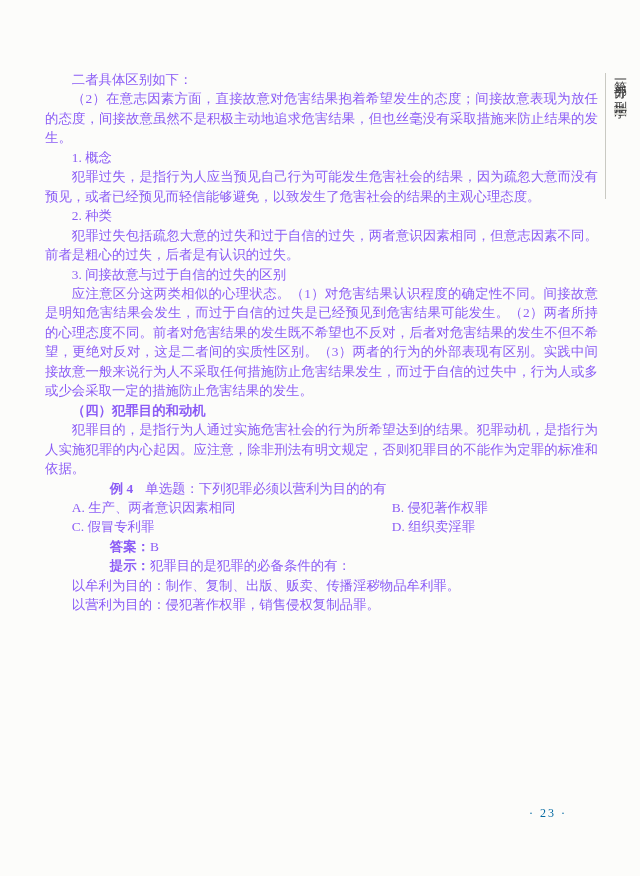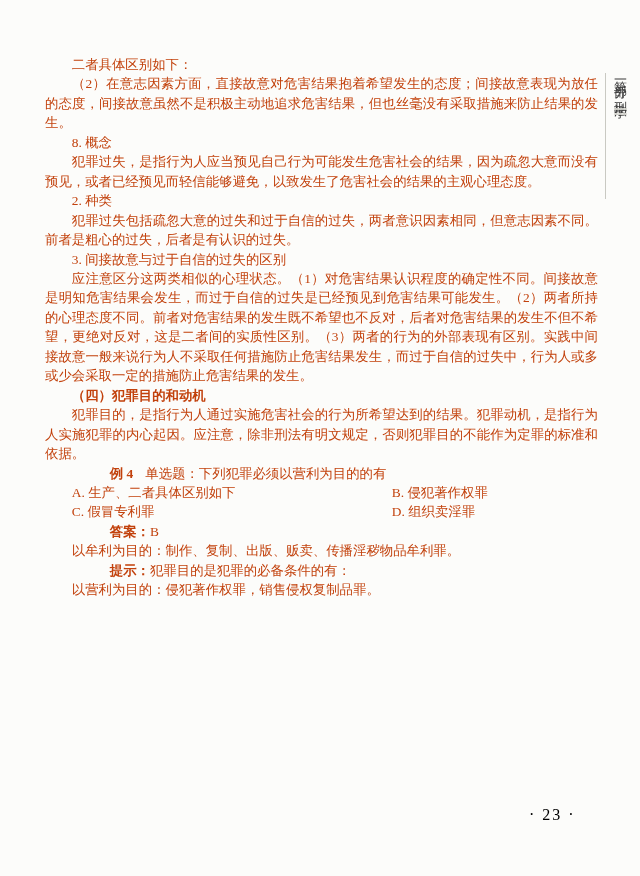--- a/index.html
+++ b/index.html
@@ -10,23 +10,23 @@
     font-family: "Liberation Serif", serif;
   }
   .page {
     position: relative;
     width: 640px; height: 876px;
     background: #fcfcfa;
     overflow: hidden;
   }
   .content {
     position: absolute;
-    left: 45px; top: 55px;
+    left: 45px; top: 70px;
     width: 553px;
-    color: #c2410c;
+    color: #8b5cf6;
     font-size: 13.4px;
     line-height: 19.45px;
   }
   .content p {
     margin: 0;
     text-align: justify;
     text-indent: 2em;
   }
   .content p.heading { font-weight: bold; }
   .content b { font-weight: bold; margin-left: 38px; }
@@ -65,56 +65,56 @@
   .smudge {
     width: 13px; height: 7px;
     border-top: 2px solid #d9d9d2;
     border-bottom: 2px solid #e0e0da;
     opacity: 0.85;
     margin-top: -2px;
   }
   .page-num {
     position: absolute;
     left: 529px; top: 806px;
-    font-size: 16px;
+    font-size: 12px;
     letter-spacing: 2px;
-    color: #000000;
+    color: #0369a1;
   }
 </style>
 </head>
 <body>
 
 <div class="page">
 
   <main class="content">
     <p>二者具体区别如下：</p>
     <p>（2）在意志因素方面，直接故意对危害结果抱着希望发生的态度；间接故意表现为放任的态度，间接故意虽然不是积极主动地追求危害结果，但也丝毫没有采取措施来防止结果的发生。</p>
-    <p>8. 概念</p>
+    <p>1. 概念</p>
     <p>犯罪过失，是指行为人应当预见自己行为可能发生危害社会的结果，因为疏忽大意而没有预见，或者已经预见而轻信能够避免，以致发生了危害社会的结果的主观心理态度。</p>
     <p>2. 种类</p>
     <p>犯罪过失包括疏忽大意的过失和过于自信的过失，两者意识因素相同，但意志因素不同。前者是粗心的过失，后者是有认识的过失。</p>
     <p>3. 间接故意与过于自信的过失的区别</p>
     <p>应注意区分这两类相似的心理状态。（1）对危害结果认识程度的确定性不同。间接故意是明知危害结果会发生，而过于自信的过失是已经预见到危害结果可能发生。（2）两者所持的心理态度不同。前者对危害结果的发生既不希望也不反对，后者对危害结果的发生不但不希望，更绝对反对，这是二者间的实质性区别。（3）两者的行为的外部表现有区别。实践中间接故意一般来说行为人不采取任何措施防止危害结果发生，而过于自信的过失中，行为人或多或少会采取一定的措施防止危害结果的发生。</p>
     <p class="heading">（四）犯罪目的和动机</p>
     <p>犯罪目的，是指行为人通过实施危害社会的行为所希望达到的结果。犯罪动机，是指行为人实施犯罪的内心起因。应注意，除非刑法有明文规定，否则犯罪目的不能作为定罪的标准和依据。</p>
 
     <p><b>例 4</b><span class="example-text">单选题：下列犯罪必须以营利为目的的有</span></p>
 
     <div class="options-row">
-      <span class="opt-left">A. 生产、二者具体区别如下</span>
+      <span class="opt-left">A. 生产、两者意识因素相同</span>
       <span class="opt-right">B. 侵犯著作权罪</span>
     </div>
     <div class="options-row">
       <span class="opt-left">C. 假冒专利罪</span>
       <span class="opt-right">D. 组织卖淫罪</span>
     </div>
 
     <p><b>答案：</b><span>B</span></p>
+    <p><b>提示：</b><span>犯罪目的是犯罪的必备条件的有：</span></p>
     <p>以牟利为目的：制作、复制、出版、贩卖、传播淫秽物品牟利罪。</p>
-    <p><b>提示：</b><span>犯罪目的是犯罪的必备条件的有：</span></p>
     <p>以营利为目的：侵犯著作权罪，销售侵权复制品罪。</p>
   </main>
 
   <aside class="sidebar">
     <div class="side-rule"></div>
     <div class="side-labels">
       <div class="v-text">第一部分</div>
       <div class="v-text">刑法学</div>
       <div class="smudge"></div>
     </div>

